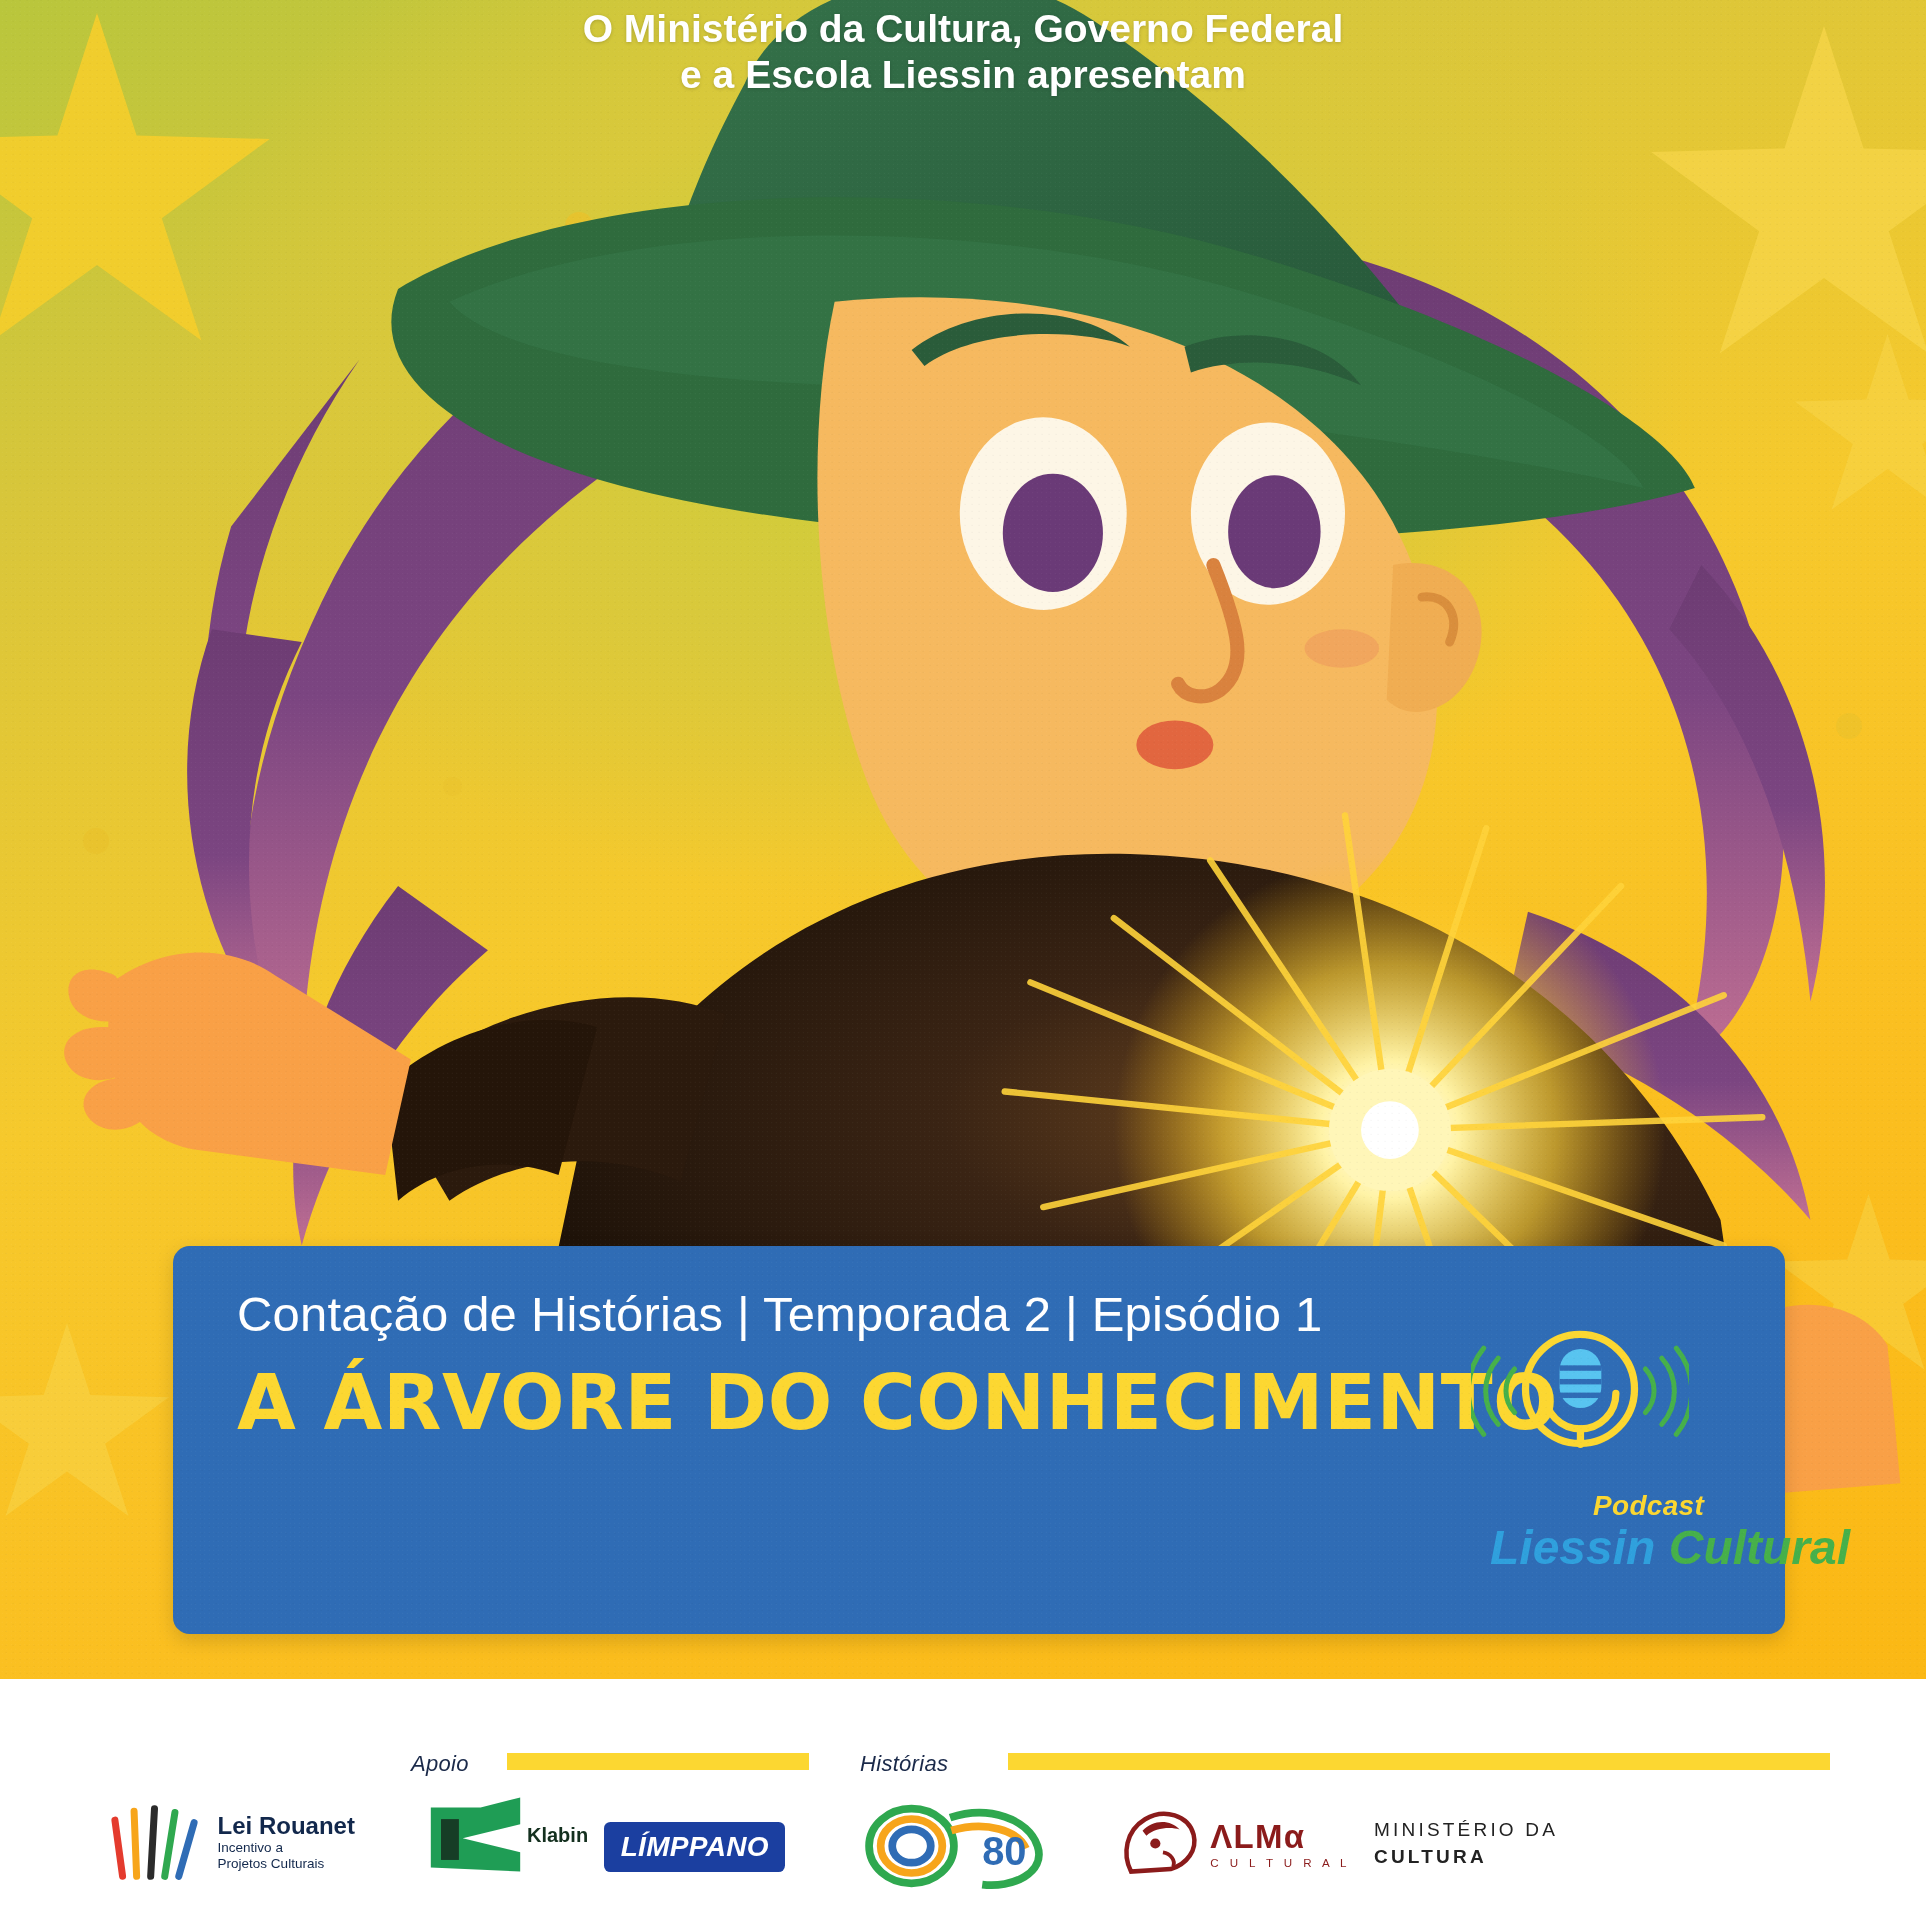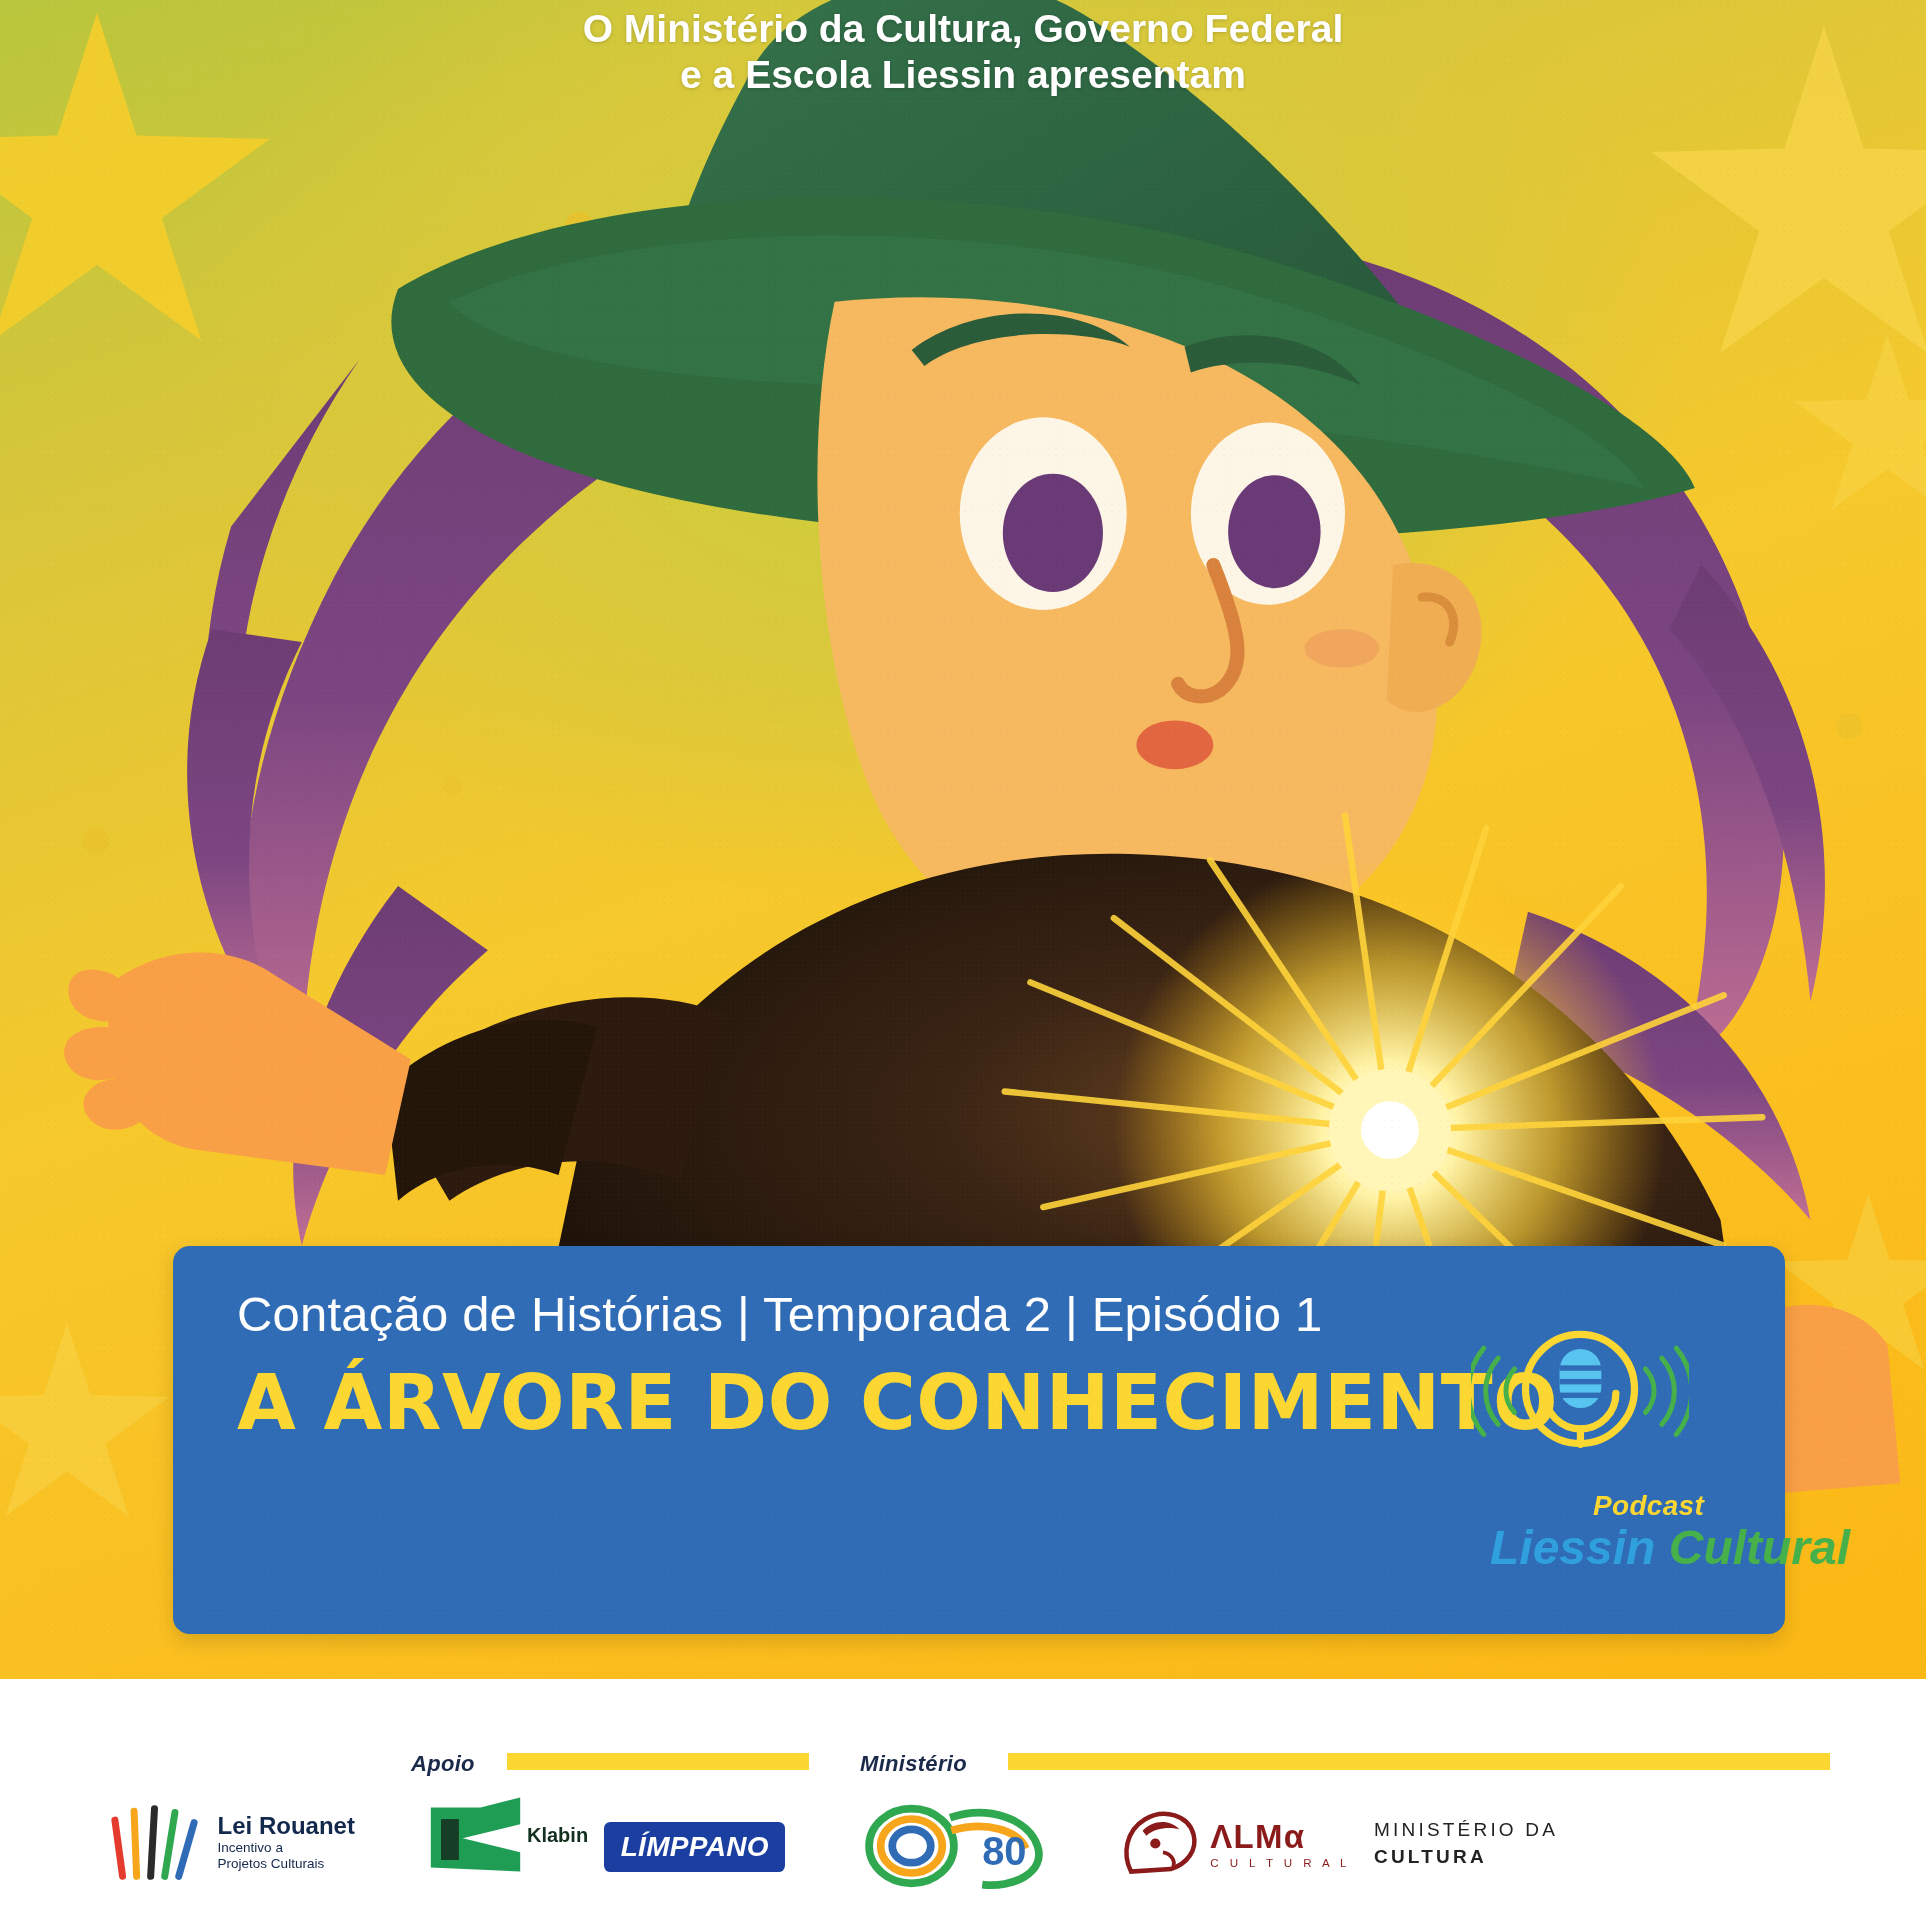--- a/index.html
+++ b/index.html
@@ -137,21 +137,21 @@
     position: absolute;
     left: 0; top: 1679px;
     width: 1926px; height: 247px;
     background: #ffffff;
   }
   .fcell { position: absolute; display: flex; align-items: center; }
 
   .sec-label {
     position: absolute;
     font-size: 22px;
-    font-weight: 700;
+    font-weight: 400;
     font-style: italic;
     color: #1b2a4a;
     letter-spacing: 0.3px;
   }
   .sec-bar {
     position: absolute;
     height: 16.7px;
     background: #fcd731;
   }
 
@@ -332,21 +332,21 @@
         </div>
       </div>
     </div>
   </div>
 
   <div id="footer">
 
     <div class="sec-label" style="left:411px; top:72px;">Apoio</div>
     <div class="sec-bar" style="left:507px; top:74px; width:302px;"></div>
 
-    <div class="sec-label" style="left:860px; top:72px;">Ministério</div>
+    <div class="sec-label" style="left:860px; top:72px;">Histórias</div>
     <div class="sec-bar" style="left:1008px; top:74px; width:822px;"></div>
 
     <div class="fcell" style="left:103px; top:122px;">
       <svg width="103" height="83" viewBox="0 0 160 130">
         <g stroke-width="11" stroke-linecap="round" fill="none">
           <line x1="30" y1="118" x2="18" y2="30" stroke="#e43b2e"></line>
           <line x1="52" y1="118" x2="48" y2="16" stroke="#f7a51b"></line>
           <line x1="74" y1="118" x2="80" y2="12" stroke="#2b2b2b"></line>
           <line x1="96" y1="118" x2="112" y2="18" stroke="#2fa84f"></line>
           <line x1="118" y1="118" x2="142" y2="34" stroke="#2f6cb5"></line>

